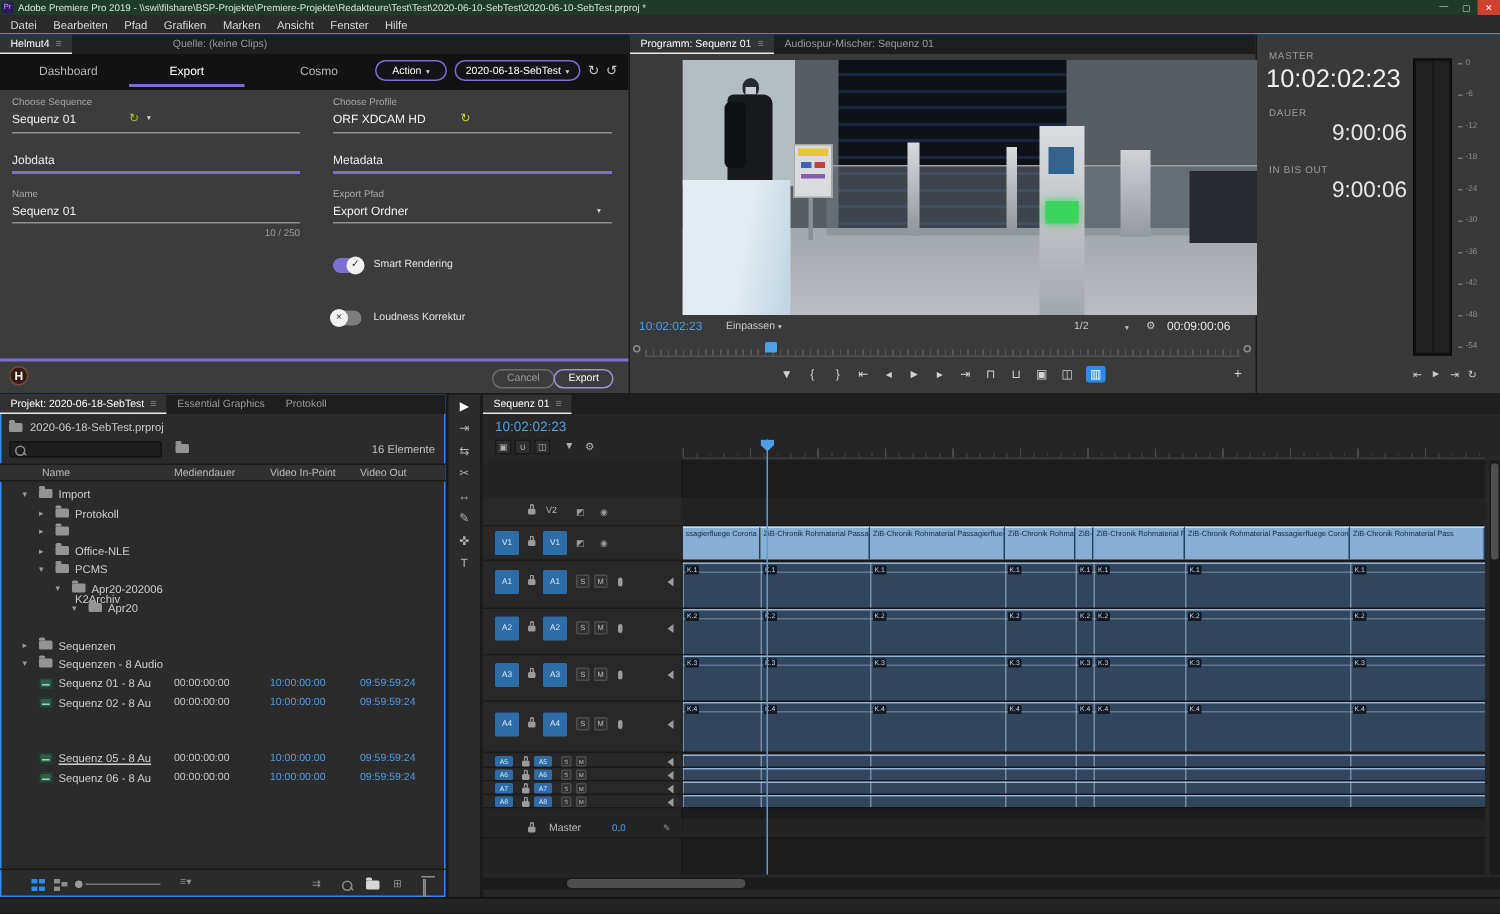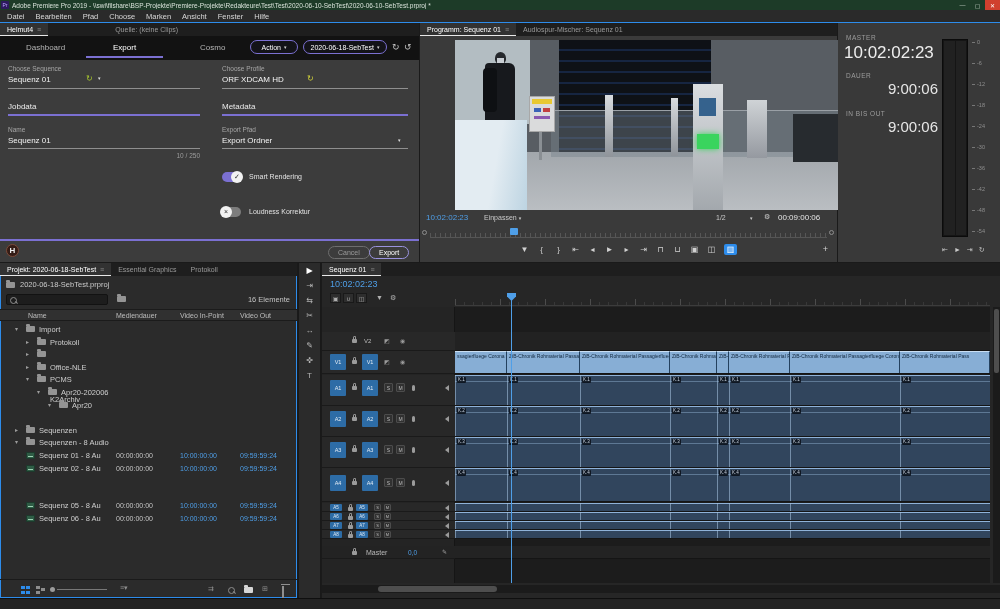--- a/index.html
+++ b/index.html
@@ -152,21 +152,21 @@
       <span class="wb">—</span>
       <span class="wb">▢</span>
       <span class="wb close">✕</span>
     </span>
   </div>
 
   <div class="menubar">
       <div class="menu-item">Datei</div>
       <div class="menu-item">Bearbeiten</div>
       <div class="menu-item">Pfad</div>
-      <div class="menu-item">Choose</div>
+      <div class="menu-item">Grafiken</div>
       <div class="menu-item">Marken</div>
       <div class="menu-item">Ansicht</div>
       <div class="menu-item">Fenster</div>
       <div class="menu-item">Hilfe</div>
     </div>
   <div class="focusline"></div>
 
   <div class="panel" id="helmut">
     <div class="tabstrip">
       <span class="tab active">
@@ -401,21 +401,21 @@
         </div>
         <div class="prow" style="top: 138.6px;">
           <div class="pi pi-sequence" style="left: 26px;"></div>
           <div class="pname" style="left: 39px;">Sequenz 02 - 8 Au</div>
           <div class="pcol" style="left: 116px;">00:00:00:00</div>
           <div class="pcol tc" style="left: 180px;">10:00:00:00</div>
           <div class="pcol tc" style="left: 240px;">09:59:59:24</div>
         </div>
         <div class="prow" style="top: 176.4px;">
           <div class="pi pi-sequence" style="left: 26px;"></div>
-          <div class="pname" style="left: 39px;">Sequenz 05 - 8 Au</div>
+          <div class="pname" style="left: 39px; text-decoration: underline;">Sequenz 05 - 8 Au</div>
           <div class="pcol" style="left: 116px;">00:00:00:00</div>
           <div class="pcol tc" style="left: 180px;">10:00:00:00</div>
           <div class="pcol tc" style="left: 240px;">09:59:59:24</div>
         </div>
         <div class="prow" style="top: 189px;">
           <div class="pi pi-sequence" style="left: 26px;"></div>
           <div class="pname" style="left: 39px;">Sequenz 06 - 8 Au</div>
           <div class="pcol" style="left: 116px;">00:00:00:00</div>
           <div class="pcol tc" style="left: 180px;">10:00:00:00</div>
           <div class="pcol tc" style="left: 240px;">09:59:59:24</div>

